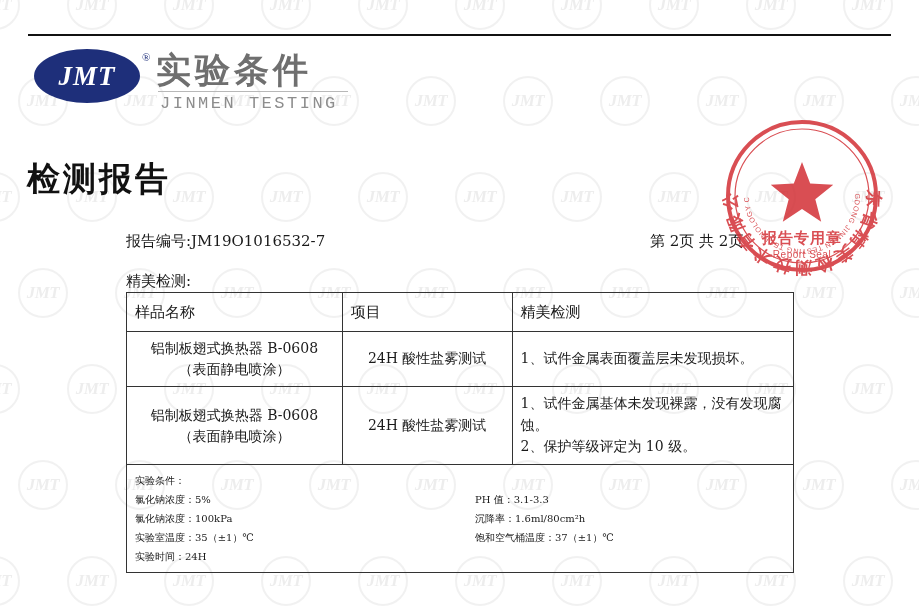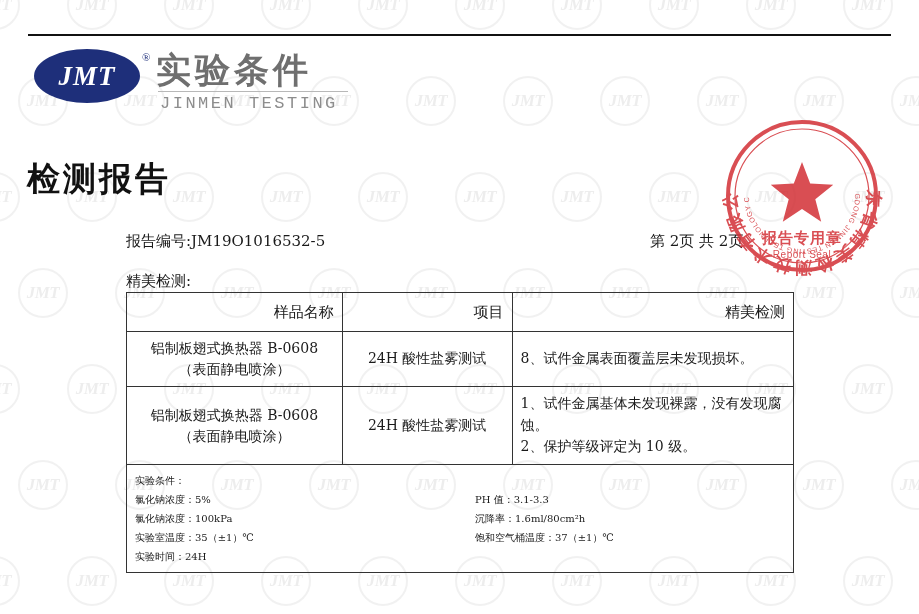--- a/index.html
+++ b/index.html
@@ -168,21 +168,21 @@
     font-family: "DejaVu Serif", serif;
     font-size: 14px;
   }
   #result-table td, #result-table th {
     border: 1px solid #333;
     padding: 6px 8px;
     vertical-align: middle;
   }
   #result-table th {
     font-weight: normal;
-    text-align: right;
+    text-align: left;
     height: 26px;
     font-size: 15px;
   }
   .col-sample { width: 215px; text-align: center; }
   .col-item   { width: 165px; text-align: center; }
   .col-result { width: 288px; text-align: left; }
   .cell-sample {
     text-align: center;
     line-height: 1.5;
   }
@@ -301,38 +301,38 @@
   <div id="logo-block">
     <div class="logo-ellipse">JMT</div>
     <div class="logo-reg">®</div>
     <div class="logo-cn">实验条件</div>
     <div class="logo-en-rule"></div>
     <div class="logo-en">JINMEN TESTING</div>
   </div>
 
   <div id="doc-title">检测报告</div>
 
-  <div id="report-no">报告编号:JM19O1016532-5</div>
+  <div id="report-no">报告编号:JM19O1016532-7</div>
   <div id="page-info">第 2页 共 2页</div>
 
   <div id="results-label">精美检测:</div>
 
   <table id="result-table">
     <thead>
       <tr>
         <th class="col-sample">样品名称</th>
         <th class="col-item">项目</th>
         <th class="col-result">精美检测</th>
       </tr>
     </thead>
     <tbody>
       <tr>
         <td class="cell-sample">铝制板翅式换热器 B-0608<br>（表面静电喷涂）</td>
         <td class="cell-item">24H 酸性盐雾测试</td>
-        <td class="cell-result">8、试件金属表面覆盖层未发现损坏。</td>
+        <td class="cell-result">1、试件金属表面覆盖层未发现损坏。</td>
       </tr>
       <tr>
         <td class="cell-sample">铝制板翅式换热器 B-0608<br>（表面静电喷涂）</td>
         <td class="cell-item">24H 酸性盐雾测试</td>
         <td class="cell-result">1、试件金属基体未发现裸露，没有发现腐蚀。<br>2、保护等级评定为 10 级。</td>
       </tr>
       <tr>
         <td id="conditions-cell" colspan="3">
           <div class="cond-title">实验条件：</div>
           <div class="cond-row">

